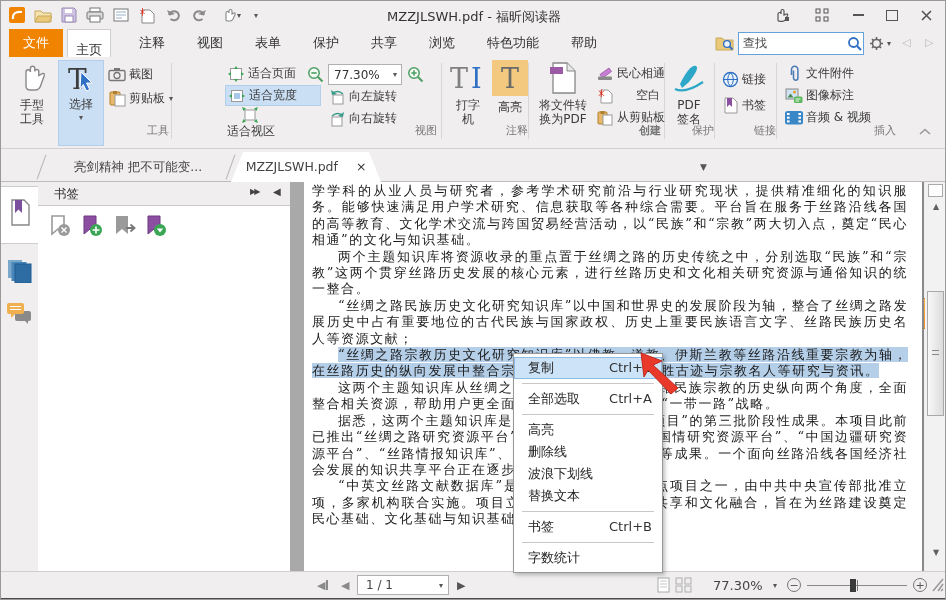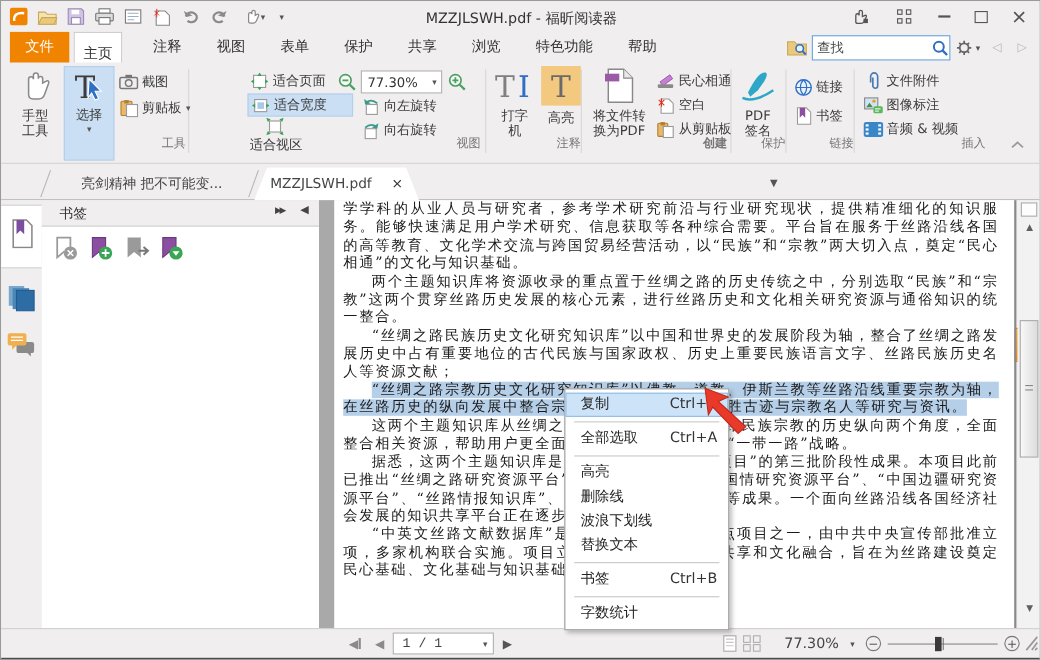--- a/index.html
+++ b/index.html
@@ -62,21 +62,21 @@
   
   .vscroll{position:absolute;left:924px;top:181px;width:22px;height:389px;background:#f2f2f2;}
   .sc-box{position:absolute;left:3px;top:2px;width:15px;height:13px;background:#fdfdfd;border:1px solid #aaa;box-sizing:border-box;}
   .sc-arrow{position:absolute;left:0px;width:22px;text-align:center;color:#606060;font-size:8px;}
   .sc-thumb{position:absolute;left:2px;top:109px;width:17px;height:125px;background:linear-gradient(90deg,#f8f8f8,#dcdcdc);border:1px solid #a8a8a8;box-sizing:border-box;}
   .sc-grip{position:absolute;left:4px;top:58px;width:7px;border-top:1px solid #888;border-bottom:1px solid #888;height:3px;}
   
   .statusbar{position:absolute;left:0;top:570px;width:946px;height:27px;background:#f0eeee;border-top:1px solid #cfcfcf;box-sizing:border-box;font-size:12px;color:#444;}
   .sb-item{position:absolute;top:0;height:26px;display:flex;align-items:center;}
   .pagebox{position:absolute;left:356px;top:3px;width:92px;height:20px;background:#fff;border:1px solid #b0b0b0;box-sizing:border-box;display:flex;align-items:center;font-size:12px;}
-  .pagebox .pv{flex:1;padding-left:8px;font-family:Liberation Mono, monospace;}
+  .pagebox .pv{flex:1;padding-left:8px;}
   .navglyph{font-size:11px;color:#8a8a8a;}
   .zoomline{position:absolute;left:806px;top:13px;width:100px;height:1px;background:#888;}
   .zoomtick{position:absolute;left:856px;top:8px;width:1px;height:11px;background:#777;}
   .zoomthumb{position:absolute;left:849px;top:7px;width:6px;height:13px;background:#3a3a3a;}
   .zcirc{width:14px;height:14px;border:1px solid #777;border-radius:50%;color:#555;display:flex;align-items:center;justify-content:center;font-size:11px;line-height:11px;box-sizing:border-box;}
   .grip{position:absolute;left:930px;top:576px;width:14px;height:16px;}
   .bottomstrip{position:absolute;left:0;top:597px;width:946px;height:3px;background:#4a4a4a;}
   
   .ctxmenu{position:absolute;left:512px;top:352px;width:148px;background:#fff;border:1px solid #989898;
            box-shadow:2px 2px 4px rgba(0,0,0,.25);padding:3px 0;z-index:50;font-size:13px;color:#222;}
@@ -368,21 +368,21 @@
     </div>
     <div class="smallrow" style="left:595px;top:6px;">
       <span class="sicon">
         <svg width="16" height="15">
             <path d="M3 8.5 L12 2 l2.5 3.5 -9 6.5z" fill="#c77fd4" stroke="#9a50aa" stroke-width=".8"></path>
             <rect x="1" y="10.5" width="14" height="3.5" rx="1" fill="#8a8a8a"></rect>
           </svg>
       </span>
       <span>民心相通</span>
     </div>
-    <div class="smallrow" style="left:595px;top:28px;">
+    <div class="smallrow" style="left:595px;top:28px;gap:19px;">
       <span class="sicon">
         <svg width="15" height="16">
             <path d="M3 2 h7 l4 4 v9 H3z" fill="#fff" stroke="#999"></path>
             <path d="M1 2 l6 6 M7 2 l-6 6 M4 .5 v9" stroke="#e03020" stroke-width="1.1" transform="translate(0,1) scale(0.85)"></path>
           </svg>
       </span>
       <span>空白</span>
     </div>
     <div class="smallrow" style="left:595px;top:50px;">
       <span class="sicon">

